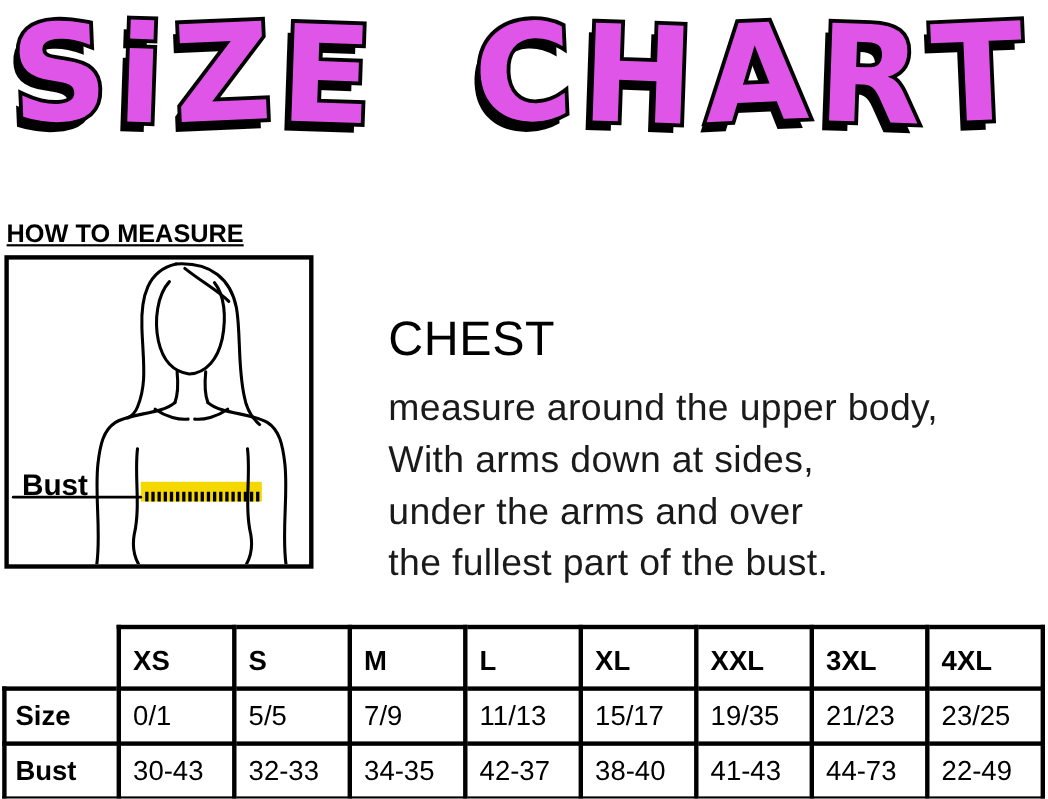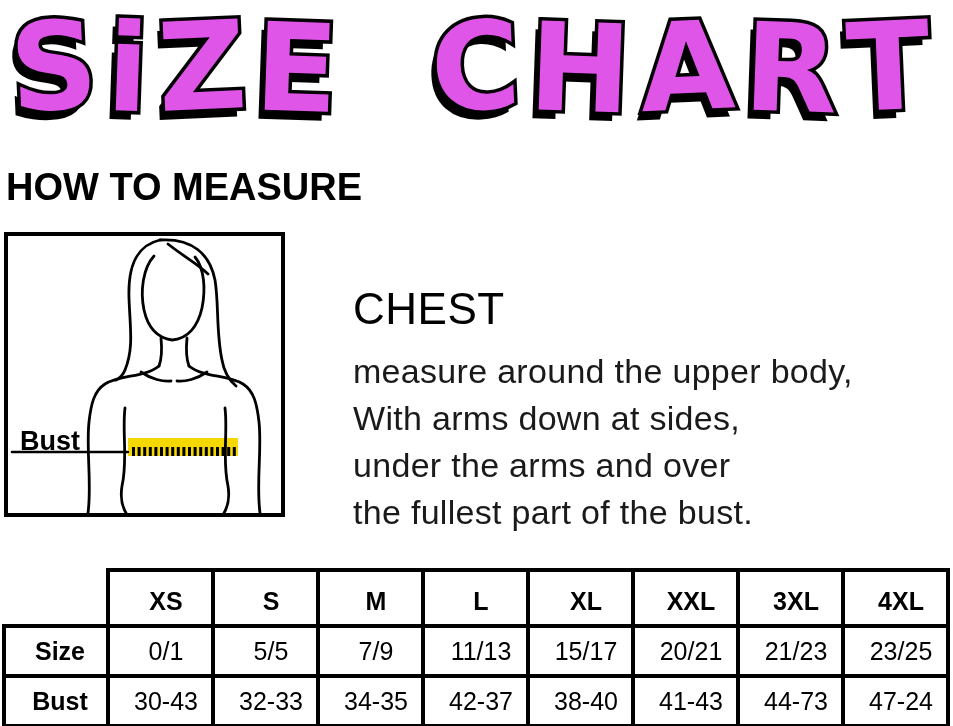--- a/index.html
+++ b/index.html
@@ -29,22 +29,22 @@
     paint-order:stroke fill;
     text-shadow:-6px 9px 0 #000;
     white-space:nowrap;
   }
   .title-word .lt { display:inline-block; }
   .title-word .lt:nth-child(odd)  { transform:rotate(-2.5deg); }
   .title-word .lt:nth-child(even) { transform:rotate(2deg) translateY(2px); }
 
   
   .htm-heading {
-    position:absolute; left:6px; top:166px;
-    font-size:38px; font-weight:bold; letter-spacing:0px;
+    position:absolute; left:6px; top:199px;
+    font-size:23px; font-weight:bold; letter-spacing:0px;text-decoration:underline;
   }
 
   
   .figure-box {
     position:absolute; left:4px; top:232px;
     width:281px; height:285px;
     border:4px solid #000;
     background:#fff;
   }
   .figure-box svg { position:absolute; inset:0; }
@@ -68,21 +68,21 @@
 
   
   .size-table {
     position:absolute; left:2px; top:568px;
     width:948px;
     border-collapse:collapse;
     table-layout:fixed;
   }
   .size-table td, .size-table th {
     border:4px solid #000;
-    text-align:center;
+    text-align:left;
     vertical-align:bottom;
     font-weight:normal;
     padding:0 0 8px 11px;
     font-size:25px;
     background:#fff;
   }
   .size-table .corner-cell { border:none; background:transparent; }
   .size-table thead tr { height:56px; }
   .size-table tbody tr { height:50px; }
   .size-table thead th { font-weight:bold; }
@@ -162,29 +162,29 @@
     </tr>
   </thead>
   <tbody>
     <tr>
       <th>Size</th>
       <td>0/1</td>
       <td>5/5</td>
       <td>7/9</td>
       <td>11/13</td>
       <td>15/17</td>
-      <td>20/21</td>
+      <td>19/35</td>
       <td>21/23</td>
       <td>23/25</td>
     </tr>
     <tr>
       <th>Bust</th>
       <td>30-43</td>
       <td>32-33</td>
       <td>34-35</td>
       <td>42-37</td>
       <td>38-40</td>
       <td>41-43</td>
       <td>44-73</td>
-      <td>47-24</td>
+      <td>22-49</td>
     </tr>
   </tbody>
 </table>
 
 </body></html>

